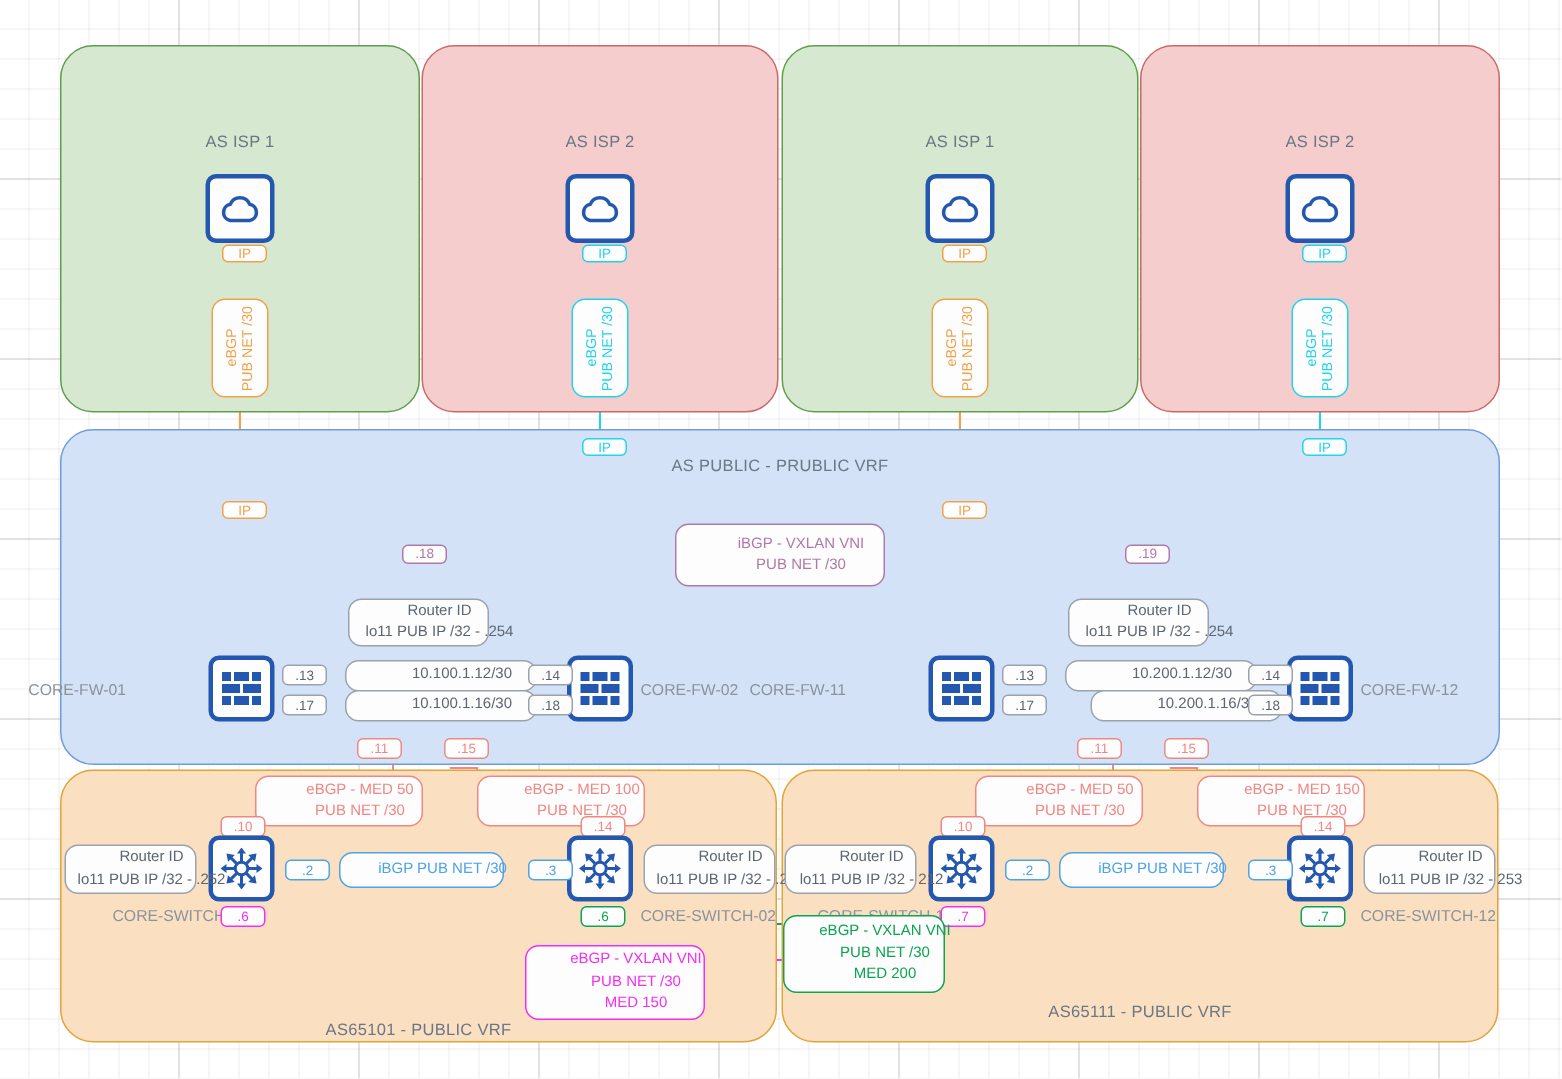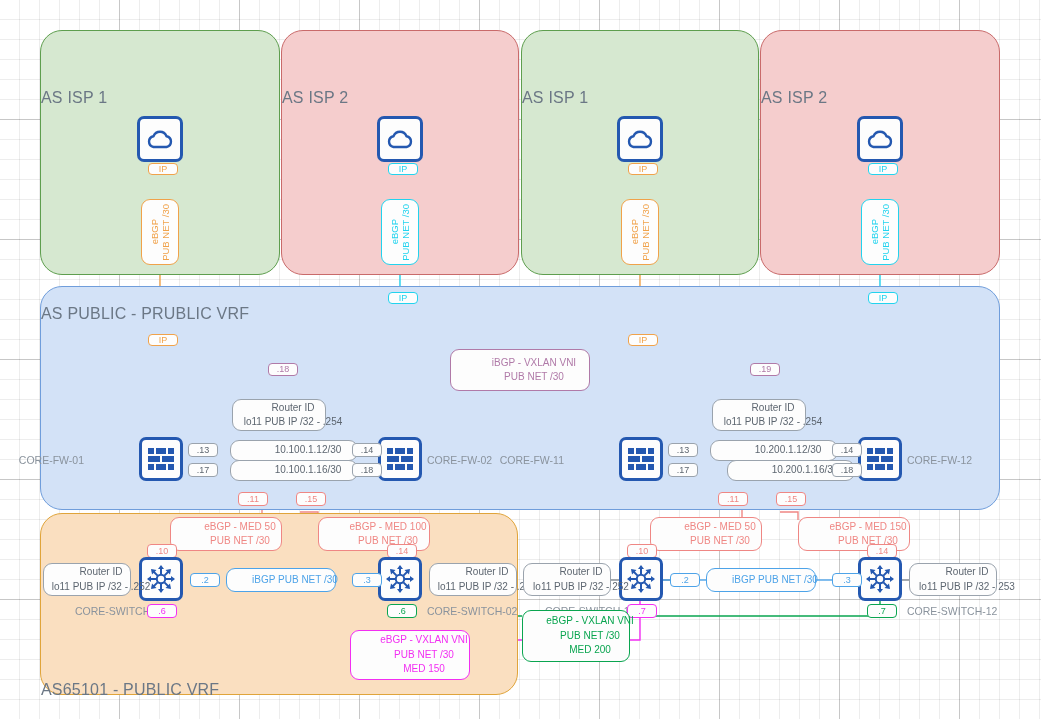--- a/index.html
+++ b/index.html
@@ -16,22 +16,22 @@
       linear-gradient(to right, rgba(0,0,0,0.16) 1px, transparent 1px),
       linear-gradient(to bottom, rgba(0,0,0,0.16) 1px, transparent 1px),
       linear-gradient(to right, rgba(0,0,0,0.07) 1px, transparent 1px),
       linear-gradient(to bottom, rgba(0,0,0,0.07) 1px, transparent 1px);
     background-size:120px 120px,120px 120px,20px 20px,20px 20px;
     background-position:-1px -1px,-1px -1px,-1px -1px,-1px -1px;
   }
   #wires{position:absolute;left:0;top:0;width:1041px;height:719px;pointer-events:none;}
   .zone{position:absolute;border-radius:22px;box-sizing:border-box;}
   .zone-title{
-    position:absolute;width:100%;text-align:left;
-    font-size:16px;color:#6b7785;letter-spacing:.2px;
+    position:absolute;width:100%;text-align:center;
+    font-size:11px;color:#6b7785;letter-spacing:.2px;
   }
   .node{position:absolute;box-sizing:border-box;
     border:3px solid #2458b0;border-radius:7px;background:#fdfdfd;
     display:flex;align-items:center;justify-content:center;}
   .nodelabel{position:absolute;font-size:10.5px;color:#8a939d;white-space:nowrap;}
   .box{
     position:absolute;box-sizing:border-box;background:#fdfdfd;
     border:1.4px solid #9aa3ad;border-radius:9px;
     display:flex;flex-direction:column;align-items:center;justify-content:center;
     font-size:10px;color:#5d6670;text-align:center;line-height:1.45;padding-left:28px;
@@ -207,20 +207,23 @@
     <div class="zone-title" style="top:58px;">AS ISP 2</div>
   </div>
 
   <div class="zone" style="left:40px;top:286px;width:960px;height:224px;background:#d3e2f7;border:1.6px solid #6f9ddb;">
     <div class="zone-title" style="top:18px;">AS PUBLIC  - PRUBLIC VRF</div>
   </div>
 
   <div class="zone" style="left:40px;top:513px;width:478px;height:182px;background:#fadfc0;border:1.6px solid #e0a43a;">
     <div class="zone-title" style="top:167px;">AS65101 - PUBLIC VRF</div>
   </div>
+  <div class="zone" style="left:521px;top:513px;width:478px;height:182px;background:#fadfc0;border:1.6px solid #e0a43a;">
+    <div class="zone-title" style="top:155px;">AS65111 - PUBLIC VRF</div>
+  </div>
 
   <div class="node" style="left:137px;top:116px;width:46px;height:46px;">
     <svg class="icon" width="30" height="24" viewBox="0 0 30 24">
       <path d="M8.5,20 A5.5,5.5 0 0 1 8.5,9.2 A7,7 0 0 1 21.5,9.2 A5.5,5.5 0 0 1 21.5,20 Z" fill="none" stroke="#2458b0" stroke-width="2.4" stroke-linejoin="round"></path>
     </svg>
   </div>
   <div class="node" style="left:377px;top:116px;width:46px;height:46px;">
     <svg class="icon" width="30" height="24" viewBox="0 0 30 24">
       <path d="M8.5,20 A5.5,5.5 0 0 1 8.5,9.2 A7,7 0 0 1 21.5,9.2 A5.5,5.5 0 0 1 21.5,20 Z" fill="none" stroke="#2458b0" stroke-width="2.4" stroke-linejoin="round"></path>
     </svg>
@@ -495,21 +498,21 @@
           <path d="M24,4 l-5.5,1 l4.5,4.5 z"></path>
         <path d="M4,24 l5.5,-1 l-4.5,-4.5 z"></path>
           <path d="M24,24 l-5.5,-1 l4.5,-4.5 z"></path>
       </g>
     </svg>
   </div>
   <div class="nodelabel" style="left:907px;top:605px;">CORE-SWITCH-12</div>
 
   <div class="box" style="left:523px;top:563px;width:88px;height:33px;">
     <div>Router ID</div>
-    <div>lo11 PUB IP /32 - 252</div>
+    <div>lo11 PUB IP /32 - 212</div>
   </div>
   <div class="box" style="left:909px;top:563px;width:88px;height:33px;">
     <div>Router ID</div>
     <div>lo11 PUB IP /32 - 253</div>
   </div>
 
   <div class="tag lbl-blue" style="left:670px;top:573px;width:22px;height:14px;">.2</div>
   <div class="box bx-blue" style="left:706px;top:568px;width:110px;height:24px;">
     <div>iBGP PUB NET /30</div>
   </div>

